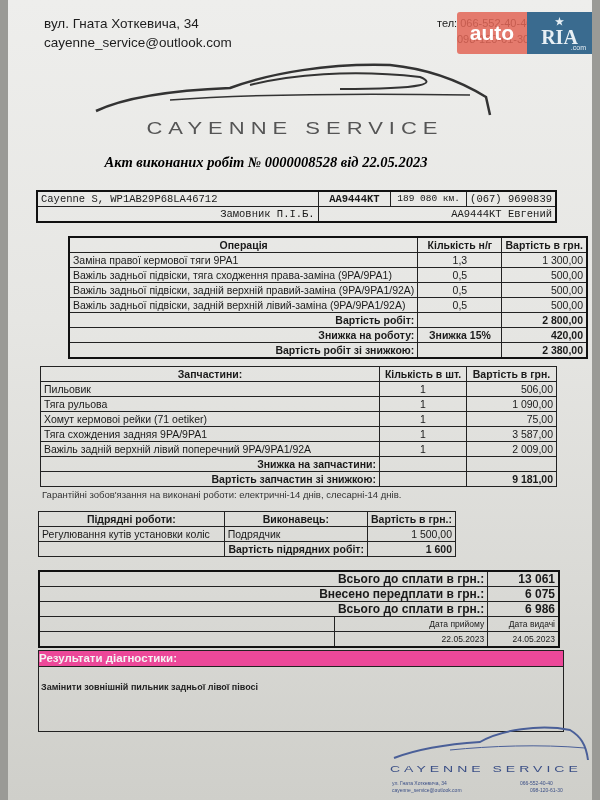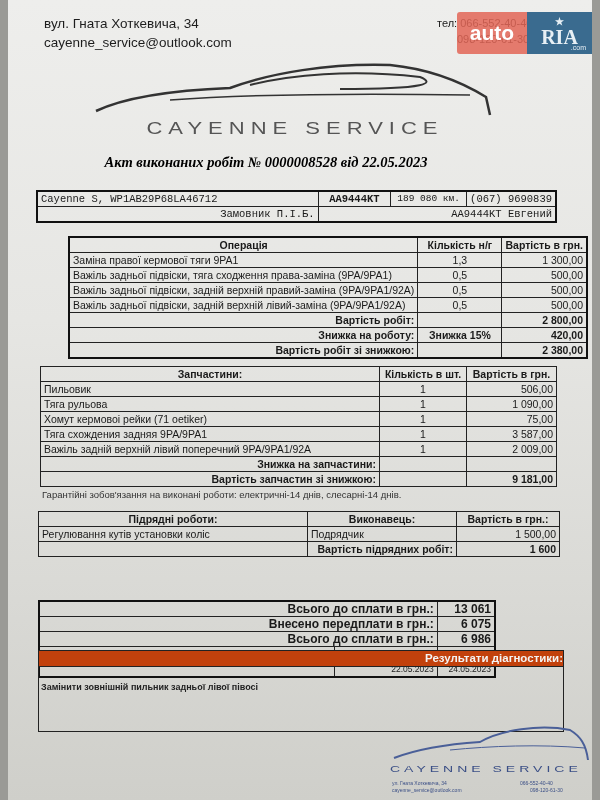--- a/index.html
+++ b/index.html
@@ -38,26 +38,26 @@
   th { font-weight: bold; text-align: center; }
   .r { text-align: right; }
   .c { text-align: center; }
   .b { font-weight: bold; }
   .thick { border: 2px solid #111; }
 
   #vehicle { left: 36px; top: 190px; width: 521px; font-family: Liberation Mono, monospace; }
   #ops { left: 36px; top: 236px; width: 520px; margin-left: 32px; }
   #parts { left: 40px; top: 366px; width: 517px; }
   .guarantee { position: absolute; left: 42px; top: 489px; font-size: 9.5px; color: #333; }
-  #sub { left: 38px; top: 511px; width: 522px; }
-  #totals { left: 38px; top: 600px; width: 458px; }
+  #sub { left: 38px; top: 511px; width: 418px; }
+  #totals { left: 38px; top: 570px; width: 522px; }
   #totals .big { font-size: 12px; font-weight: bold; }
   #totals .small { font-size: 8.5px; padding-left: 7px; }
   .diag { position: absolute; left: 38px; top: 650px; width: 524px; height: 80px; border: 1px solid #222; }
-  .diag-head { background: #c2410c; color: #f4f4f4; font-weight: bold; font-size: 11.5px; text-align: right; height: 15px; line-height: 15px; border-bottom: 1px solid #222; }
+  .diag-head { background: #ec4899; color: #f4f4f4; font-weight: bold; font-size: 11.5px; text-align: left; height: 15px; line-height: 15px; border-bottom: 1px solid #222; }
   .diag-body { font-size: 9px; font-weight: bold; padding: 15px 2px; color: #222; }
   .stamp { position: absolute; left: 390px; top: 720px; width: 200px; height: 75px; }
   .stamp .sbrand { position: absolute; left: 0; top: 40px; font-size: 14px; letter-spacing: 4px; color: #3b4f86; transform: scaleY(0.7); white-space: nowrap; }
   .stamp .sline { position: absolute; font-size: 5px; color: #3b4f86; white-space: nowrap; }
 </style>
 </head>
 <body>
 
 <div class="paper"></div>
 

